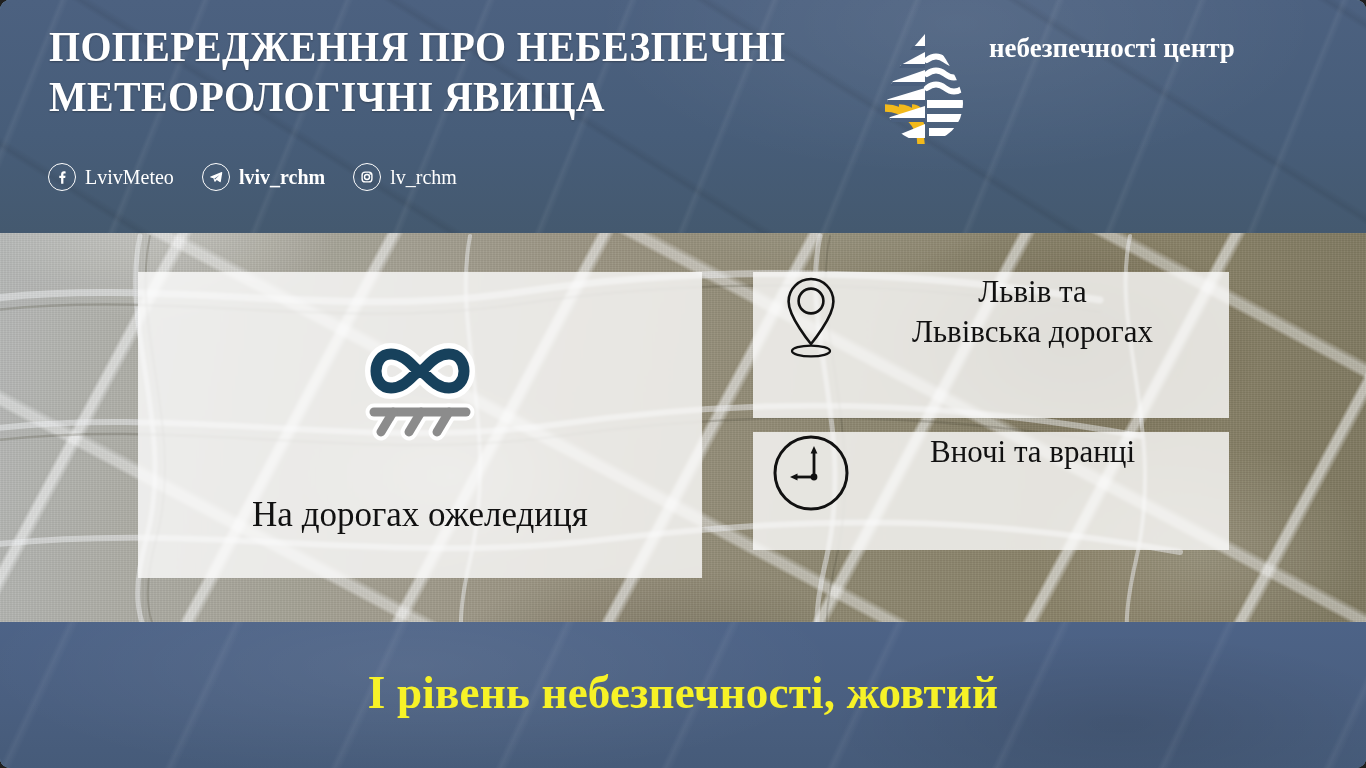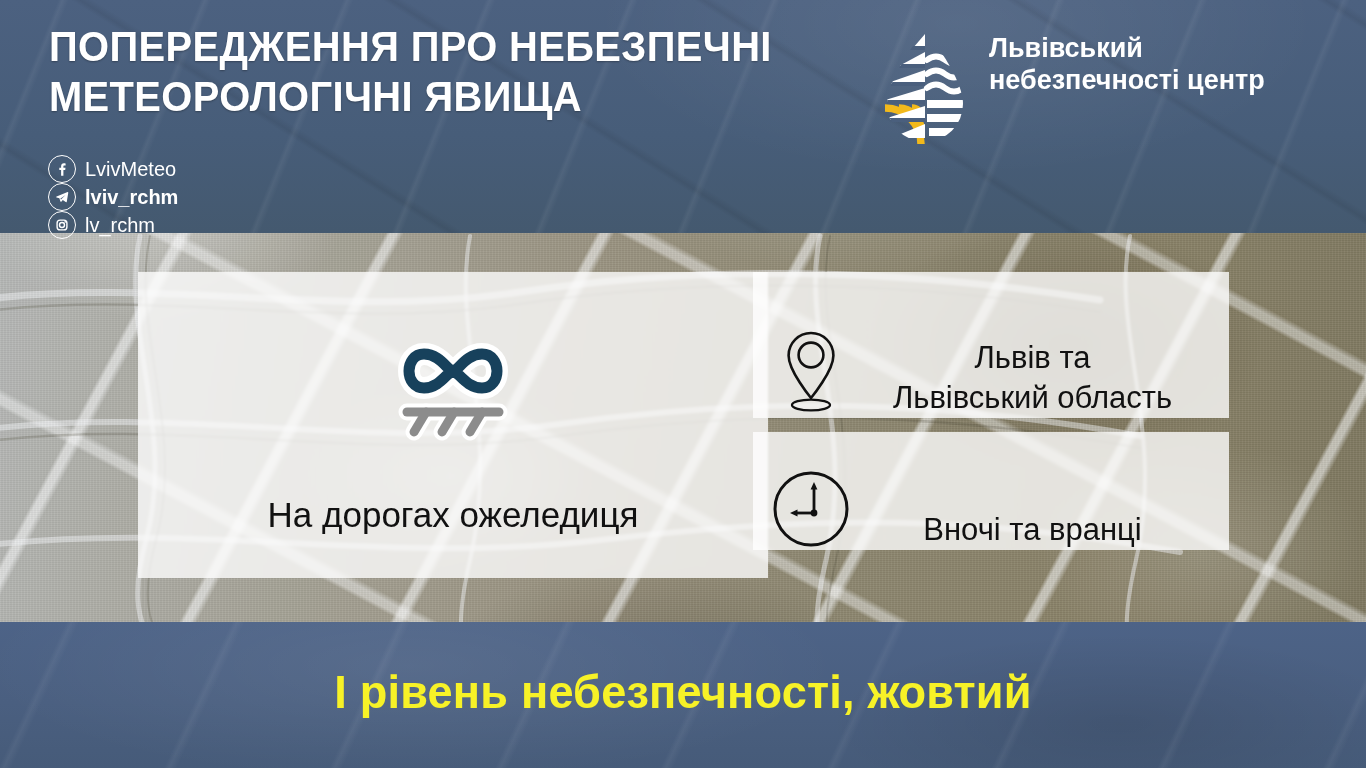--- a/index.html
+++ b/index.html
@@ -6,22 +6,23 @@
   html, body {
     margin: 0;
     padding: 0;
     background: #202020;
   }
   .stage {
     position: relative;
     width: 1366px;
     height: 768px;
     overflow: hidden;
-    font-family: Liberation Sans, sans-serif;
+    font-family: Liberation Serif, serif;
     background: #0369a1;
+    border-radius: 10px;
   }
 
   
   .photo {
     position: absolute;
     inset: 0;
     background-color: #8b8573;
     background-image:
       
       repeating-linear-gradient(118deg,
@@ -105,25 +106,24 @@
     transform: scaleX(0.95);
     transform-origin: left center;
     white-space: nowrap;
     text-shadow: 0 1px 2px rgba(0,0,0,0.30);
   }
 
   
   .socials {
     position: absolute;
     left: 48px;
-    top: 155px;
-    display: flex;
-    align-items: flex-start;
+    top: 163px;
+    display: flex;
+    align-items: center;
     gap: 0;
-    flex-direction: column;
   }
   .social {
     display: flex;
     align-items: center;
     gap: 9px;
     margin-right: 28px;
   }
   .social-ring {
     width: 26px;
     height: 26px;
@@ -205,21 +205,21 @@
 
   
   .panel {
     position: absolute;
     background: rgba(255,255,255,0.78);
     backdrop-filter: blur(1px);
   }
   .panel-phenomenon {
     left: 138px;
     top: 272px;
-    width: 630px;
+    width: 564px;
     height: 306px;
   }
   .panel-area {
     left: 753px;
     top: 272px;
     width: 476px;
     height: 146px;
   }
   .panel-time {
     left: 753px;
@@ -243,21 +243,21 @@
     font-size: 35px;
     line-height: 42px;
     font-weight: 400;
     white-space: nowrap;
   }
 
   .side-inner {
     position: absolute;
     inset: 0;
     display: flex;
-    align-items: flex-end;
+    align-items: flex-start;
     padding-left: 15px;
     box-sizing: border-box;
   }
   .side-icon { flex: 0 0 auto; width: 86px; display: flex; justify-content: center; }
   .side-text {
     flex: 1 1 auto;
     text-align: center;
     color: #111111;
     font-size: 31px;
     line-height: 40px;
@@ -373,21 +373,20 @@
 
         <g fill="#ffffff">
           <rect x="50" y="74" width="40" height="8"></rect>
           <rect x="50" y="88" width="40" height="8"></rect>
           <rect x="52" y="102" width="34" height="8"></rect>
         </g>
       </g>
     </svg>
 
     <div class="brand-text">
-      <div class="brand-line">Львівський</div>
       <div class="brand-line">небезпечності центр</div>
     </div>
   </div>
 
   <div class="panel panel-phenomenon">
     <div class="phenom-inner">
       <svg class="phenom-icon" viewBox="0 0 150 120">
 
         <g stroke="#ffffff" stroke-width="22" fill="none" stroke-linecap="round">
           <path d="M46 56 C 26 56, 26 22, 46 22 C 62 22, 70 39, 75 39 C 80 39, 88 22, 104 22 C 124 22, 124 56, 104 56 C 88 56, 80 39, 75 39 C 70 39, 62 56, 46 56 Z"></path>
@@ -417,21 +416,21 @@
 
   <div class="panel panel-area">
     <div class="side-inner">
       <span class="side-icon">
         <svg width="60" height="92" viewBox="0 0 60 92">
           <path d="M30 7 C 17.6 7, 7.6 17, 7.6 29.4 C 7.6 45, 30 72, 30 72 C 30 72, 52.4 45, 52.4 29.4 C 52.4 17, 42.4 7, 30 7 Z" fill="none" stroke="#111111" stroke-width="2.6"></path>
           <circle cx="30" cy="29" r="12.4" fill="none" stroke="#111111" stroke-width="2.6"></circle>
           <ellipse cx="30" cy="79" rx="19" ry="5.4" fill="none" stroke="#111111" stroke-width="2.3"></ellipse>
         </svg>
       </span>
-      <span class="side-text"><span>Львів та</span><br><span>Львівський область</span></span>
+      <span class="side-text"><span>Львів та</span><br><span>Львівська дорогах</span></span>
     </div>
   </div>
 
   <div class="panel panel-time">
     <div class="side-inner">
       <span class="side-icon">
         <svg width="82" height="82" viewBox="0 0 82 82">
           <circle cx="41" cy="41" r="36" fill="none" stroke="#111111" stroke-width="3"></circle>
           <circle cx="44" cy="45" r="3.4" fill="#111111"></circle>
 

